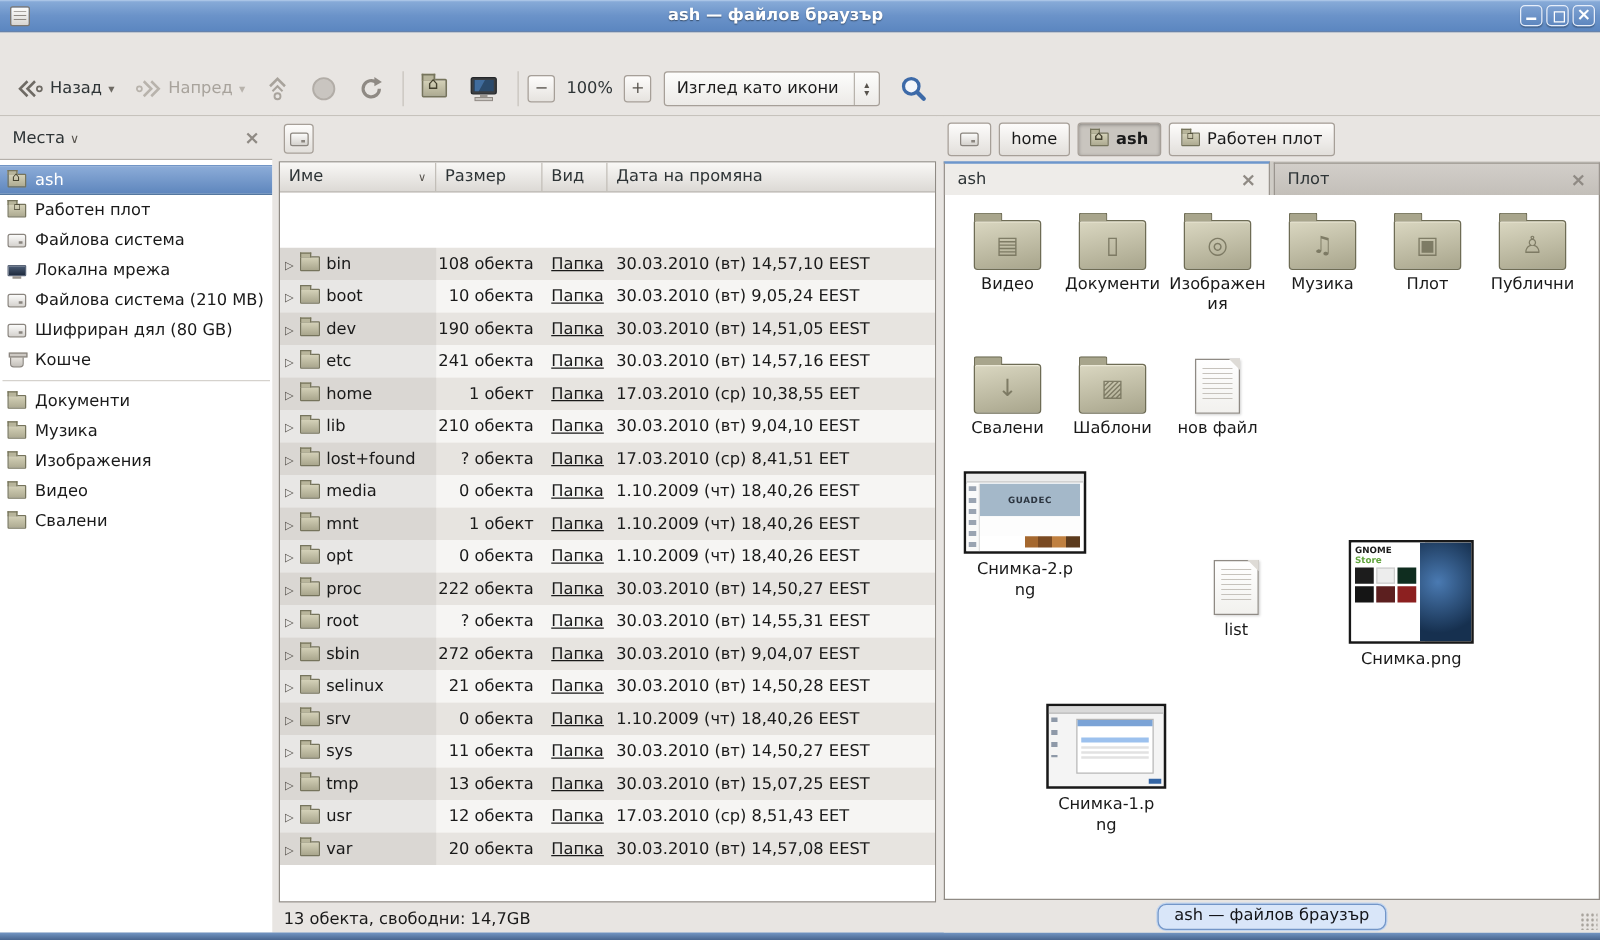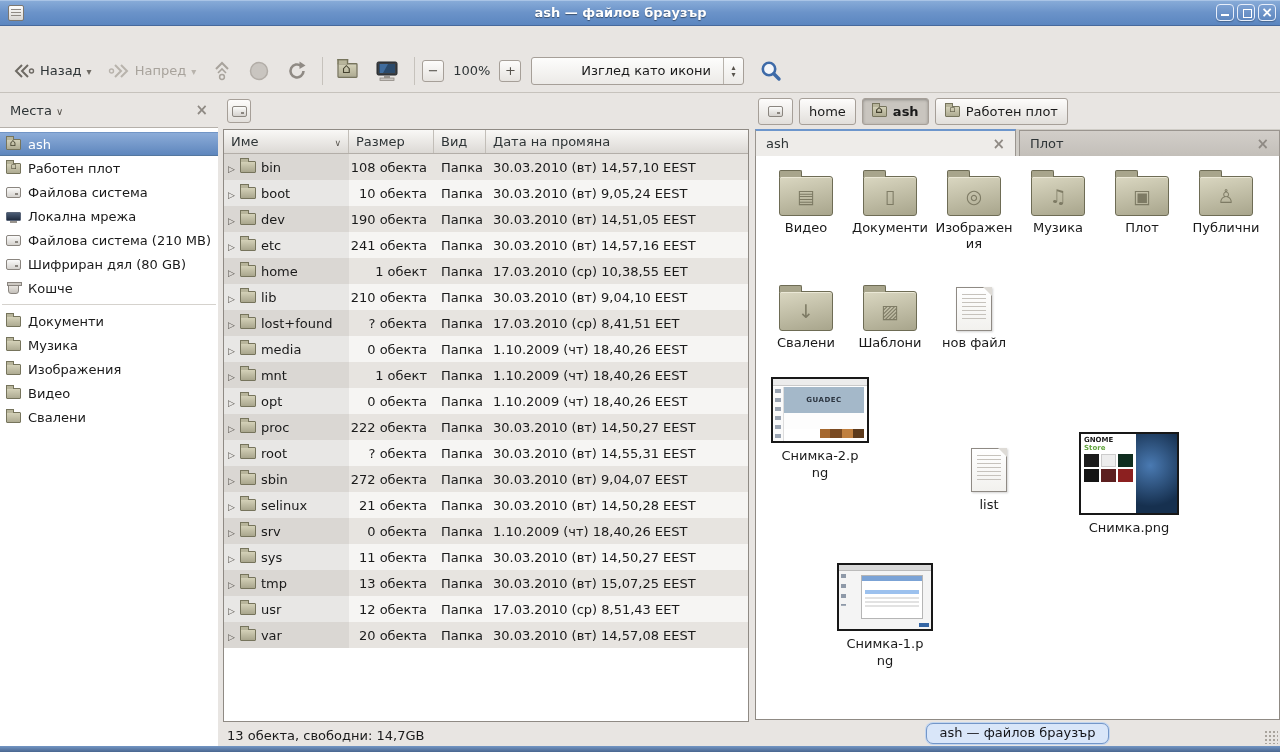--- a/index.html
+++ b/index.html
@@ -36,21 +36,21 @@
   .tb-sep { width:1px; height:28px; background:#c6c2bc; margin:0 5px; }
   .sq-btn { width:24px; height:24px; border:1px solid #a69f98; border-radius:3px;
     background:linear-gradient(#fdfcfb,#e2dfdb); display:flex; align-items:center; justify-content:center; }
   .zoom-btn { width:22px; height:22px; border:1px solid #a69f98; border-radius:3px;
     background:linear-gradient(#fdfcfb,#e6e3df); display:flex; align-items:center; justify-content:center; color:#57534d; font-size:13px; }
   .zoom-btn.minus::before { content:"−"; }
   .zoom-btn.plus::before { content:"+"; }
   .zoom-label { padding:0 7px; color:#2e3436; }
   .combo { display:flex; align-items:center; height:28px; margin-left:8px; border:1px solid #a69f98; border-radius:3px;
     background:linear-gradient(#fdfdfc,#eceae7); padding-left:9px; }
-  .combo-label { padding-right:12px;margin-left:40px; }
+  .combo-label { padding-right:12px; }
   .combo-arrows { width:20px; align-self:stretch; border-left:1px solid #b8b3ac; display:flex; flex-direction:column; align-items:center; justify-content:center; color:#57534d; }
   .combo-arrows::before { content:"▴"; font-size:8px; line-height:7px; }
   .combo-arrows::after { content:"▾"; font-size:8px; line-height:7px; }
   .search-btn { margin-left:10px; padding:3px; }
 
   
   .mini-icon { position:relative; width:15px; height:11px; display:inline-block; flex:0 0 auto; }
   [data-icon^="folder"] > .mini-icon { background:linear-gradient(#d4d1b8,#aeab92); border:1px solid #76745c; border-radius:1px; }
   [data-icon^="folder"] > .mini-icon::before { content:""; position:absolute; top:-4px; left:-1px; width:6px; height:3px;
     background:#b8b59b; border:1px solid #76745c; border-bottom:none; }
@@ -84,31 +84,31 @@
   .mid-top { height:36px; flex:0 0 36px; display:flex; align-items:center; padding:0 4px; background:#e8e5e2; }
   .tree-wrap { flex:1; display:flex; flex-direction:column; background:#fff; border:1px solid #8f8a84; min-height:0; overflow:hidden; }
   .tree-header { height:24px; flex:0 0 24px; display:flex; background:linear-gradient(#f9f8f6,#dcd9d5); border-bottom:1px solid #b3aea8; }
   .th { display:flex; align-items:center; padding:0 7px; border-right:1px solid #c2beb8; color:#2e3436; }
   .th-name { flex:0 0 125px; }
   .sort-ico { margin-left:auto; }
   .sort-ico::before { content:"∨"; font-size:9px; color:#57534d; }
   .th-size { flex:0 0 85px; }
   .th-type { flex:0 0 52px;text-align:center; }
   .th-date { flex:1; border-right:none; }
-  .tree-body { flex:1; overflow:hidden; }
+  .tree-body { flex:1; overflow:hidden;margin-top:44px; }
   .tree-row { height:26px; display:flex; align-items:stretch; }
   .tree-row:nth-child(odd)  { background:#e7e4e0; }
   .tree-row:nth-child(even) { background:#f6f5f3; }
   .cell { display:flex; align-items:center; padding:0 7px; white-space:nowrap; overflow:hidden; }
   .name-cell { flex:0 0 125px; gap:5px; background:rgba(0,0,0,0.055); padding-left:4px; }
   .expander::before { content:"▷"; font-size:9px; color:#57534d; }
   .mfold { position:relative; width:16px; height:12px; flex:0 0 auto; background:linear-gradient(#d4d1b8,#a9a68d); border:1px solid #76745c; border-radius:1px; }
   .mfold::before { content:""; position:absolute; top:-4px; left:-1px; width:7px; height:3px; background:#b8b59b; border:1px solid #76745c; border-bottom:none; }
   .size-cell { flex:0 0 85px; justify-content:flex-end; }
-  .type-cell { flex:0 0 52px; }
+  .type-cell { flex:0 0 52px;text-decoration:underline; }
   .date-cell { flex:1; }
   .statusbar { height:24px; flex:0 0 24px; display:flex; align-items:center; padding:2px 4px 0; color:#1a1a1a; }
 
   
   .rightpane { flex:1; display:flex; flex-direction:column; min-height:0; }
   .path-row { height:36px; flex:0 0 36px; display:flex; align-items:center; gap:6px; padding:0 3px; background:#e8e5e2; }
   .path-btn { display:flex; align-items:center; gap:6px; height:27px; padding:0 9px; border:1px solid #a69f98; border-radius:3px;
     background:linear-gradient(#fdfcfb,#e2dfdb); color:#1a1a1a; }
   .path-btn .mini-icon { display:none; }
   .path-btn[data-icon] .mini-icon { display:inline-block; }

